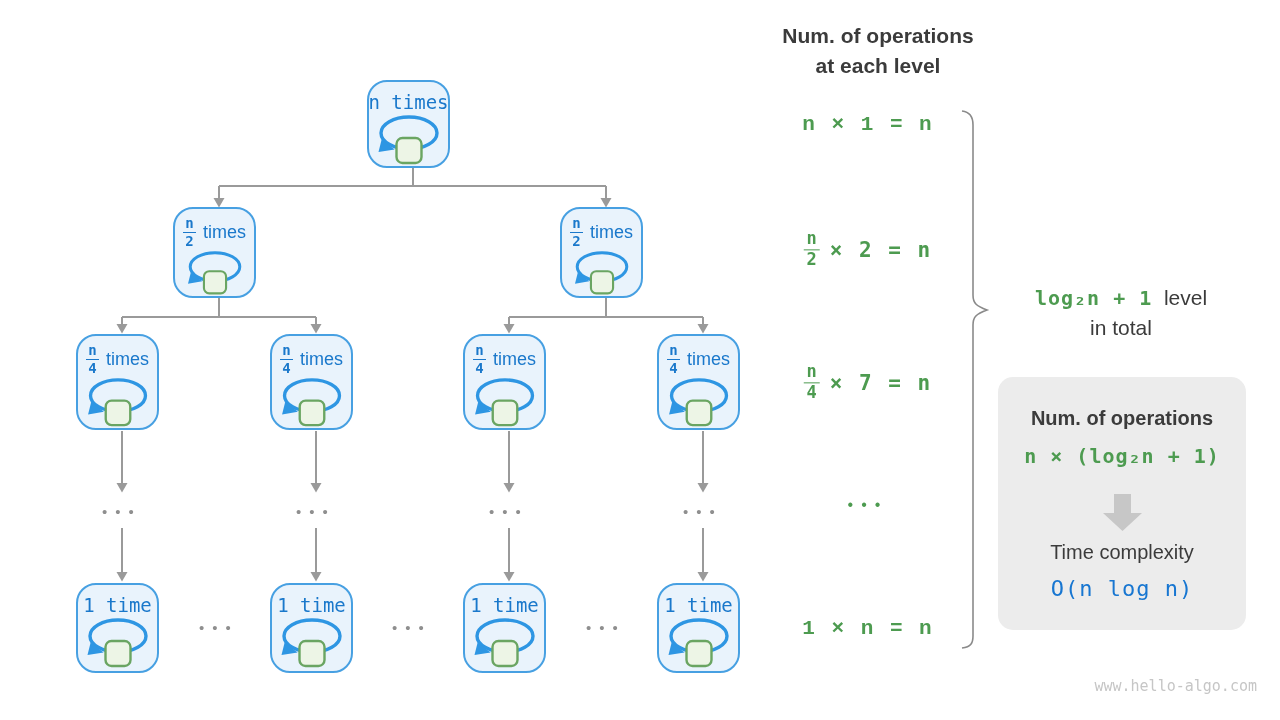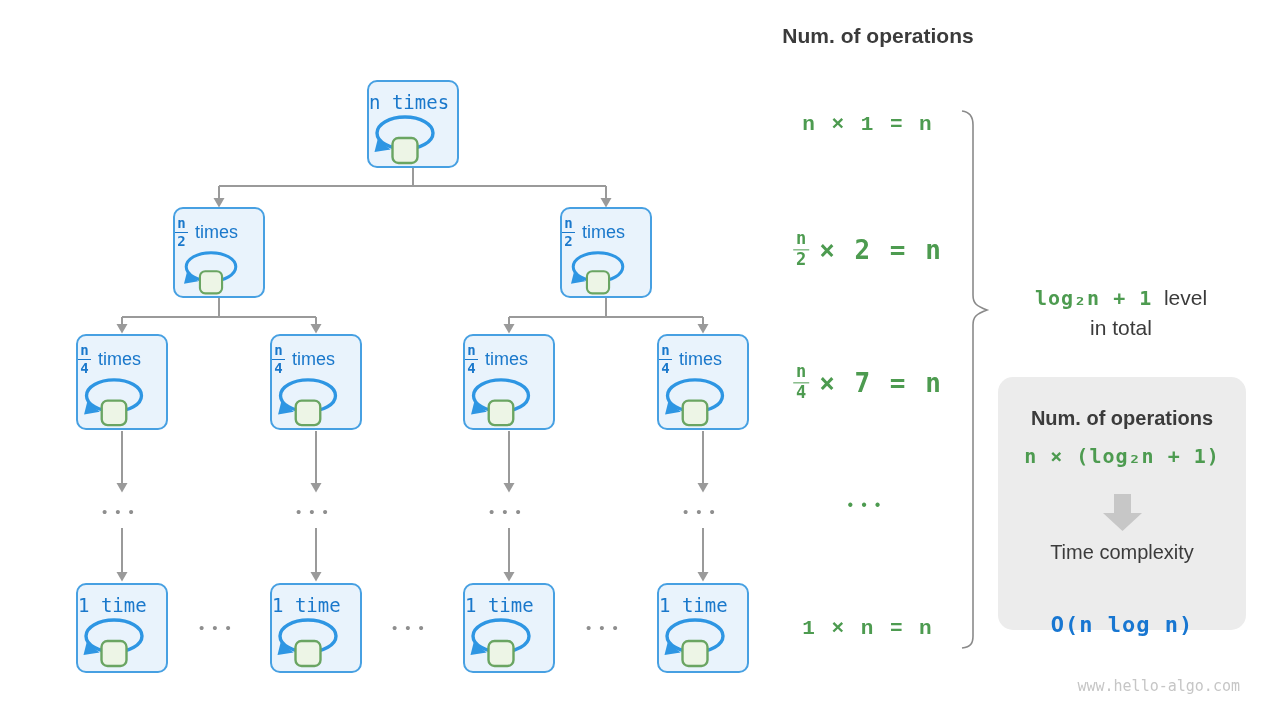--- a/index.html
+++ b/index.html
@@ -1,22 +1,22 @@
 <!DOCTYPE html>
 <html><head>
 <meta charset="utf-8">
 <style>
   html,body{margin:0;padding:0;background:#ffffff;}
   .stage{position:relative;width:1280px;height:720px;background:#ffffff;overflow:hidden;
          font-family:"Liberation Sans",sans-serif;}
 
   
-  .node{position:absolute;width:92px;box-sizing:border-box;background:#e9f3fc;
-        border:2.5px solid #47a0e2;border-radius:10px;
-        display:flex;flex-direction:column;}
+  .node{position:absolute;width:83px;box-sizing:border-box;background:#e9f3fc;
+        border:2.5px solid #47a0e2;border-radius:20px;
+        display:flex;flex-direction:column;align-items:center;}
   .node-label{font-family:"DejaVu Sans Mono",monospace;font-size:19px;color:#1a78cb;
               margin-top:9px;white-space:pre;line-height:22px;}
   .node-label-frac{display:flex;align-items:center;gap:7px;margin-top:7px;color:#1a78cb;}
   .frac{display:inline-flex;flex-direction:column;align-items:center;line-height:1.05;
         font-family:"DejaVu Sans Mono",monospace;font-weight:700;font-size:14px;}
   .frac .bar{width:13px;height:1.6px;background:currentColor;margin:1px 0;}
   .times-sans{font-size:18px;font-family:"Liberation Sans",sans-serif;}
   .loop-svg{display:block;margin-top:1px;}
 
   
@@ -25,43 +25,43 @@
           white-space:nowrap;}
   .header span{display:block;}
   .formula{position:absolute;transform:translate(-50%,-50%);
            font-family:Liberation Mono, monospace;font-weight:700;font-size:21px;
            letter-spacing:2px;color:#4d9b50;white-space:pre;}
   .formula-frac{position:absolute;transform:translate(-50%,-50%);display:flex;
                 align-items:center;gap:10px;color:#4d9b50;}
   .formula-frac .frac{font-size:17px;}
   .formula-frac .frac .bar{width:16px;}
   .formula-frac .rest{font-family:"DejaVu Sans Mono",monospace;font-weight:700;
-                      font-size:26px;letter-spacing:2px;white-space:pre;}
+                      font-size:21px;letter-spacing:2px;white-space:pre;}
   .dots{position:absolute;transform:translateX(-50%);font-size:15px;letter-spacing:8px;
         color:#8f8f8f;white-space:nowrap;line-height:18px;}
   .dots-green{color:#4d9b50;font-size:16px;}
 
   .brace-label{position:absolute;left:1121px;top:283px;transform:translateX(-50%);
                text-align:center;line-height:30px;white-space:pre;font-size:21px;color:#3b3b3b;}
   .brace-label .hl{font-family:"DejaVu Sans Mono",monospace;font-weight:700;
                    font-size:20px;color:#4d9b50;letter-spacing:1px;}
   .brace-label span.l2{display:block;}
 
   
   .panel{position:absolute;left:998px;top:377px;width:248px;height:253px;
          background:#ececec;border-radius:15px;}
   .panel > div{position:absolute;left:50%;transform:translateX(-50%);white-space:nowrap;}
   .panel-title{top:30px;font-weight:700;font-size:20px;color:#3b3b3b;}
   .panel-formula{top:67px;font-family:"DejaVu Sans Mono",monospace;font-weight:700;
                  font-size:20px;color:#4d9b50;letter-spacing:1px;}
   .panel-subtitle{top:164px;font-weight:400;font-size:20px;color:#3b3b3b;}
-  .panel-complexity{top:199px;font-family:"DejaVu Sans Mono",monospace;font-weight:700;
-                    font-size:22px;color:#1776d1;letter-spacing:1px;margin-top:36px;}
-
-  .footer{position:absolute;right:40px;top:677px;font-family:"DejaVu Sans Mono",monospace;
+  .panel-complexity{top:199px;font-family:"DejaVu Sans Mono",monospace;font-weight:400;
+                    font-size:22px;color:#1776d1;letter-spacing:1px;}
+
+  .footer{position:absolute;right:23px;top:677px;font-family:"DejaVu Sans Mono",monospace;
           font-size:15px;color:#c6c6c6;}
 
   .overlay{position:absolute;left:0;top:0;pointer-events:none;}
 </style>
 </head>
 <body>
 
 <div class="stage">
 
   <div class="panel">
@@ -110,20 +110,21 @@
     </g>
 
     <path fill="none" stroke="#8a8a8a" stroke-width="1.6" d="M962,111 C971,112 973,118 973,125 L973,295 C973,303 976,306 987,310
              C976,314 973,317 973,325 L973,636 C973,643 971,647 962,648"></path>
 
     <path fill="#c7c7c7" d="M1114,494 L1131,494 L1131,513 L1142,513 L1122.5,531 L1103,513 L1114,513 Z"></path>
   </svg>
 
   <div class="header">
     <span>Num. of operations</span>
+    <span>at each level</span>
   </div>
 
   <div class="node" style="left:367px;top:80px;height:88px;">
     <div class="node-label">n times</div>
     <svg class="loop-svg" width="72" height="52" viewBox="0 0 72 52">
       <ellipse cx="36" cy="19" rx="28" ry="16" fill="none" stroke="#2e96e3" stroke-width="3.4"></ellipse>
       <rect x="23.5" y="24" width="25" height="25" rx="6" fill="#edf5e6" stroke="#6aa562" stroke-width="2.4"></rect>
       <path d="M7,27 L22,33.5 L7,40 Z" fill="#2e96e3" transform="rotate(14 14 33)"></path>
     </svg>
   </div>

